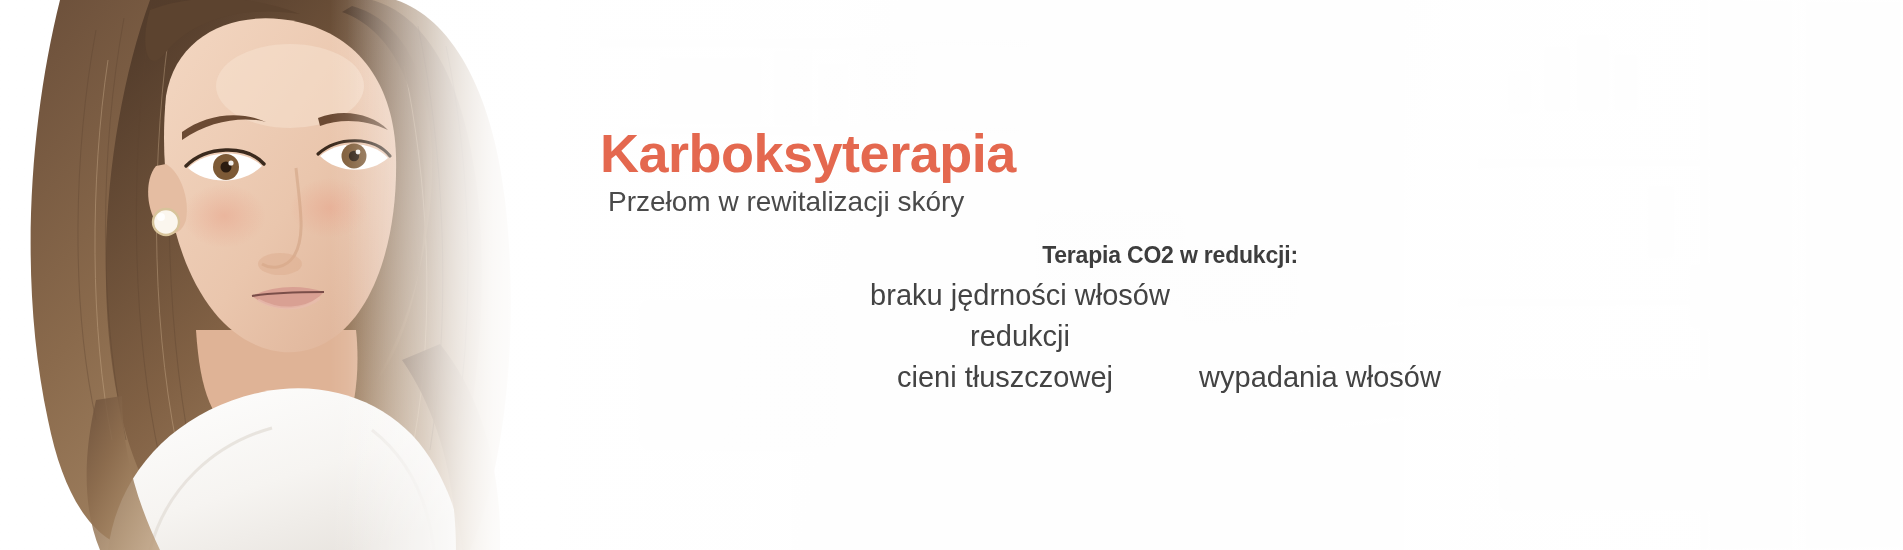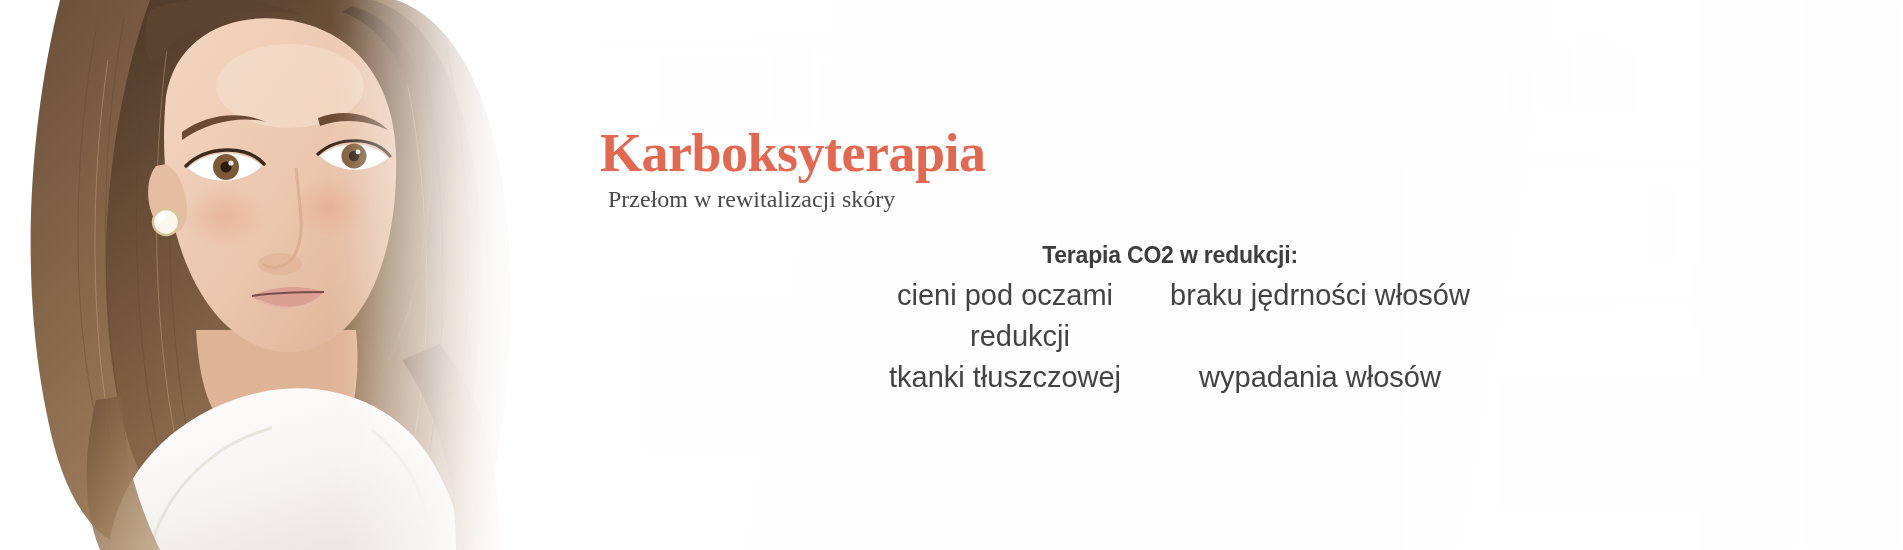--- a/index.html
+++ b/index.html
@@ -116,34 +116,33 @@
   }
   .portrait svg { position:absolute; left:0; top:0; }
 
   
   .headline-wrap {
     position: absolute;
     left: 600px;
     top: 125px;
     width: 660px;
     z-index: 6;
-    font-family: Liberation Serif, serif;
   }
   .headline {
     margin: 0;
     font-size: 54px;
     font-weight: bold;
     line-height: 1.05;
     letter-spacing: -0.5px;
     color: #e4684f;
     white-space: nowrap;
   }
   .subheadline {
     margin: 4px 0 0 8px;
-    font-size: 24px;
+    font-size: 28px;
     font-weight: normal;
     line-height: 1.15;
     color: #4a4a4a;
     white-space: nowrap;
   }
 
   .benefits {
     position: absolute;
     left: 855px;
     top: 242px;
@@ -320,25 +319,24 @@
 
   <div class="headline-wrap">
     <h1 class="headline">Karboksyterapia</h1>
     <p class="subheadline">Przełom w rewitalizacji skóry</p>
   </div>
 
   <div class="benefits">
     <div class="benefits-title">Terapia CO2 w redukcji:</div>
 
     <div class="benefit-row">
-      <span class="benefit-col-left">cieni pod oczami</span>
       <span class="benefit-col-right">braku jędrności włosów</span>
     </div>
     <div class="benefit-row">
       <span class="benefit-col-right">redukcji</span>
     </div>
     <div class="benefit-row">
-      <span class="benefit-col-left">tkanki tłuszczowej</span>
+      <span class="benefit-col-left">cieni tłuszczowej</span>
       <span class="benefit-col-right">wypadania włosów</span>
     </div>
   </div>
 
 </div>
 
 </body></html>

